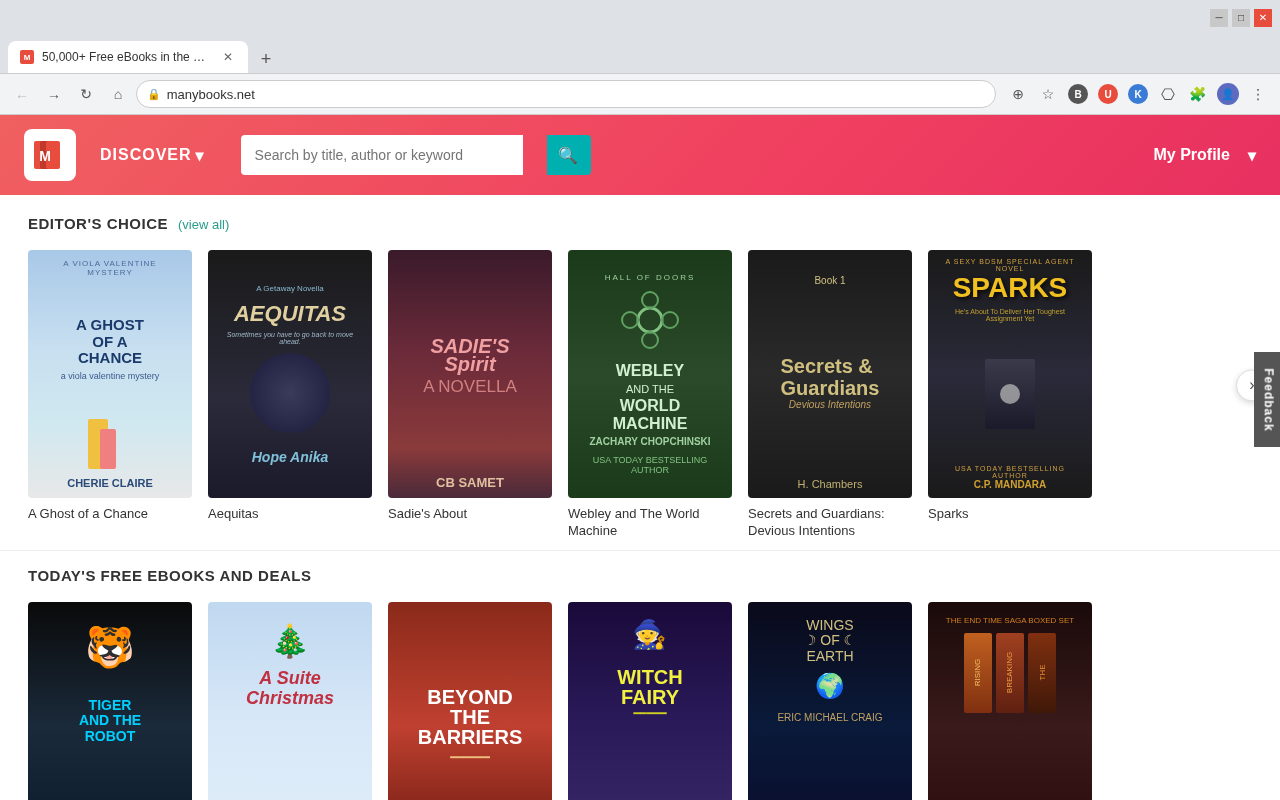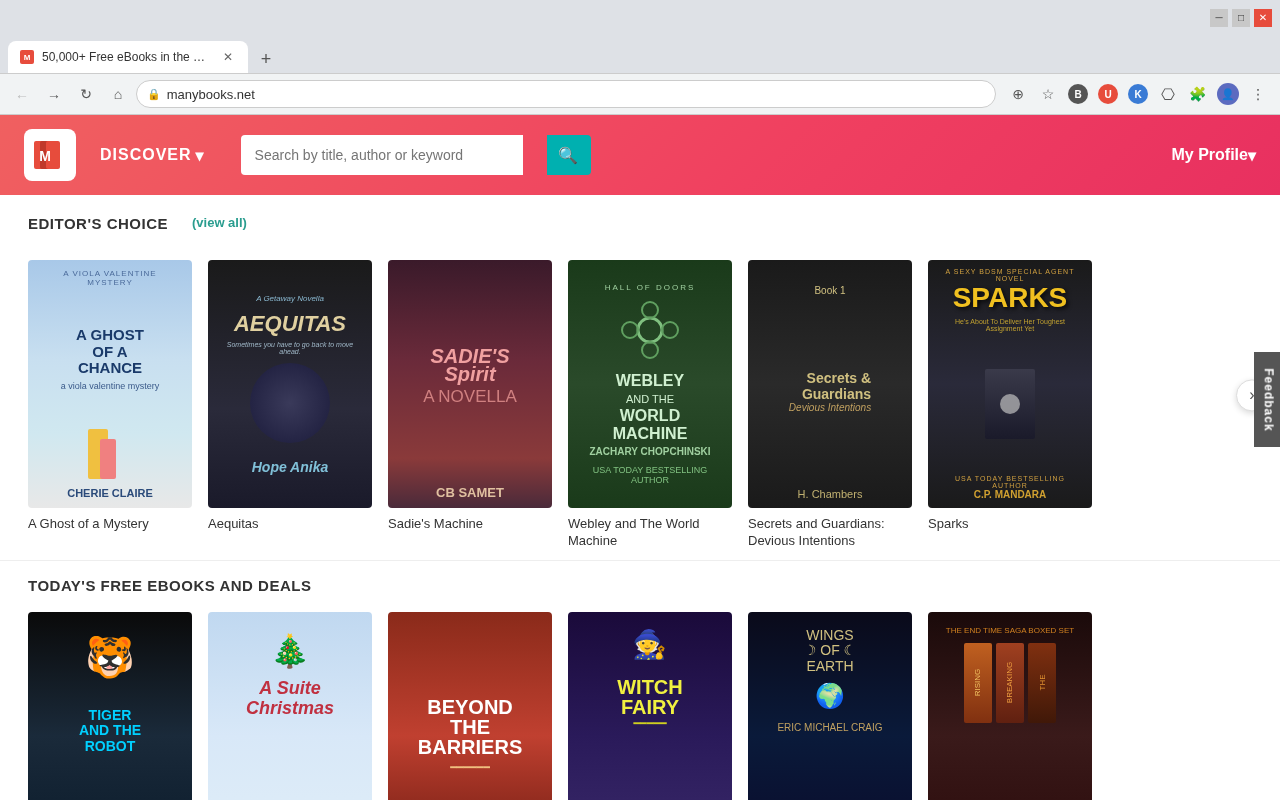--- a/index.html
+++ b/index.html
@@ -232,53 +232,52 @@
       color: white;
       font-size: 16px;
     }
     .header-spacer { flex: 1; }
     .my-profile {
       color: white;
       font-size: 16px;
       font-weight: bold;
       display: flex;
       align-items: center;
-      gap: 0;
+      gap: 18px;
       cursor: pointer;
     }
 
     
     .page-content {
       background: white;
       min-height: 600px;
     }
 
     .section {
       padding: 20px 28px 10px;
     }
 
     .section-header {
       display: flex;
-      align-items: flex-start;
-      gap: 24px;
-      margin-bottom: 28px;
+      align-items: flex-end;
+      gap: 10px;
+      margin-bottom: 18px;
     }
     .section-title {
       font-size: 15px;
       font-weight: bold;
       color: #333;
       text-transform: uppercase;
       letter-spacing: 0.5px;
     }
     .view-all {
       font-size: 13px;
       color: #2a9d8f;
       cursor: pointer;
       text-decoration: none;
-      font-weight: bold;
     }
 
     .books-carousel-wrapper {
       position: relative;
     }
     .books-grid {
       display: flex;
       gap: 16px;
       overflow: hidden;
     }
@@ -363,40 +362,40 @@
       justify-content: center;
       padding: 8px;
     }
 
     
     .ghost-title { color: #1a3a6a; font-size: 15px; font-weight: 900; text-transform: uppercase; text-align: center; line-height: 1.1; margin-top: 40px; }
     .ghost-subtitle { color: #3a5a8a; font-size: 9px; text-align: center; margin-top: 4px; }
     .ghost-author { color: #2a4a7a; font-size: 11px; text-align: center; font-weight: bold; margin-top: auto; }
 
     
-    .aeq-subtitle { color: #8ab8d0; font-size: 8px; text-align: center; margin-bottom: 8px; font-style: italic; }
+    .aeq-subtitle { color: #8ab8d0; font-size: 8px; text-align: center; margin-bottom: 8px; }
     .aeq-title { color: #e0d0a0; font-size: 22px; font-weight: 900; text-align: center; font-style: italic; }
     .aeq-tagline { color: #a0b8c8; font-size: 7px; text-align: center; margin-top: 4px; font-style: italic; }
     .aeq-circle { width: 80px; height: 80px; border-radius: 50%; background: radial-gradient(circle, #3a3a5a, #1a1a3a); margin: 8px auto; }
     .aeq-author { color: #80c0d8; font-size: 14px; font-weight: bold; text-align: center; font-style: italic; margin-top: 8px; }
 
     
     .sadie-title { color: #f0a0a0; font-size: 20px; font-weight: 900; text-align: center; line-height: 0.9; font-style: italic; }
     .sadie-subtitle { color: #d08080; font-size: 17px; text-align: center; margin-top: 4px; }
     .sadie-author { color: #e0c0a0; font-size: 13px; text-align: center; font-weight: bold; margin-top: auto; }
 
     
     .webley-series { color: #a0d0a0; font-size: 8px; text-align: center; letter-spacing: 2px; text-transform: uppercase; }
     .webley-title { color: #d0f0d0; font-size: 16px; font-weight: 900; text-align: center; line-height: 1.1; }
     .webley-author { color: #80c080; font-size: 9px; text-align: center; margin-top: 8px; }
     .webley-full-author { color: #a0d0a0; font-size: 10px; text-align: center; font-weight: bold; margin-top: 4px; }
 
     
     .secrets-book { color: #d0c080; font-size: 10px; text-align: center; margin-top: 17px; }
-    .secrets-title { color: #d0c080; font-size: 14px; font-weight: 900; text-align: right; line-height: 1.1; }
+    .secrets-title { color: #d0c080; font-size: 20px; font-weight: 900; text-align: left; line-height: 1.1; }
     .secrets-subtitle { color: #c0a060; font-size: 10px; text-align: center; font-style: italic; }
     .secrets-author { color: #c0b070; font-size: 11px; text-align: center; margin-top: auto; }
 
     
     .sparks-badge { color: #d0a040; font-size: 7px; text-align: center; text-transform: uppercase; letter-spacing: 1px; }
     .sparks-title { color: #f0c020; font-size: 28px; font-weight: 900; text-align: center; text-shadow: 2px 2px 4px rgba(0,0,0,0.8); }
     .sparks-tagline { color: #c0a030; font-size: 7px; text-align: center; margin-top: 4px; }
     .sparks-author { color: #d0a030; font-size: 10px; text-align: center; font-weight: bold; margin-top: auto; }
 
     
@@ -633,21 +632,21 @@
                 <div class="ghost-subtitle">a viola valentine mystery</div>
                 <div style="flex:1;display:flex;align-items:center;justify-content:center;margin:8px 0;">
                   <div style="width:60px;height:80px;position:relative;">
                     <div style="position:absolute;bottom:0;left:8px;width:20px;height:50px;background:#f0c040;border-radius:2px;"></div>
                     <div style="position:absolute;bottom:0;left:20px;width:16px;height:40px;background:#f08080;border-radius:2px;"></div>
                   </div>
                 </div>
                 <div class="ghost-author">CHERIE CLAIRE</div>
               </div>
             </div>
-            <div class="book-title-text">A Ghost of a Mystery</div>
+            <div class="book-title-text">A Ghost of a Chance</div>
           </div>
 
           <div class="book-item">
             <div class="book-cover">
               <div class="cover-aequitas">
                 <div class="aeq-subtitle">A Getaway Novella</div>
                 <div class="aeq-title">AEQUITAS</div>
                 <div class="aeq-tagline">Sometimes you have to go back to move ahead.</div>
                 <div class="aeq-circle"></div>
                 <div class="aeq-author">Hope Anika</div>
@@ -661,21 +660,21 @@
               <div class="cover-sadie">
                 <div style="flex:1;display:flex;align-items:center;justify-content:center;">
                   <div style="text-align:center;">
                     <div class="sadie-title">SADIE'S<br>Spirit</div>
                     <div class="sadie-subtitle">A NOVELLA</div>
                   </div>
                 </div>
                 <div class="sadie-author">CB SAMET</div>
               </div>
             </div>
-            <div class="book-title-text">Sadie's Machine</div>
+            <div class="book-title-text">Sadie's About</div>
           </div>
 
           <div class="book-item">
             <div class="book-cover">
               <div class="cover-webley">
                 <div class="webley-series">HALL OF DOORS</div>
                 <div style="margin:8px 0;">
                   <svg width="60" height="60" viewBox="0 0 60 60">
                     <circle cx="30" cy="30" r="12" fill="none" stroke="#80c080" stroke-width="3"></circle>
                     <circle cx="10" cy="30" r="8" fill="none" stroke="#60a060" stroke-width="2"></circle>

